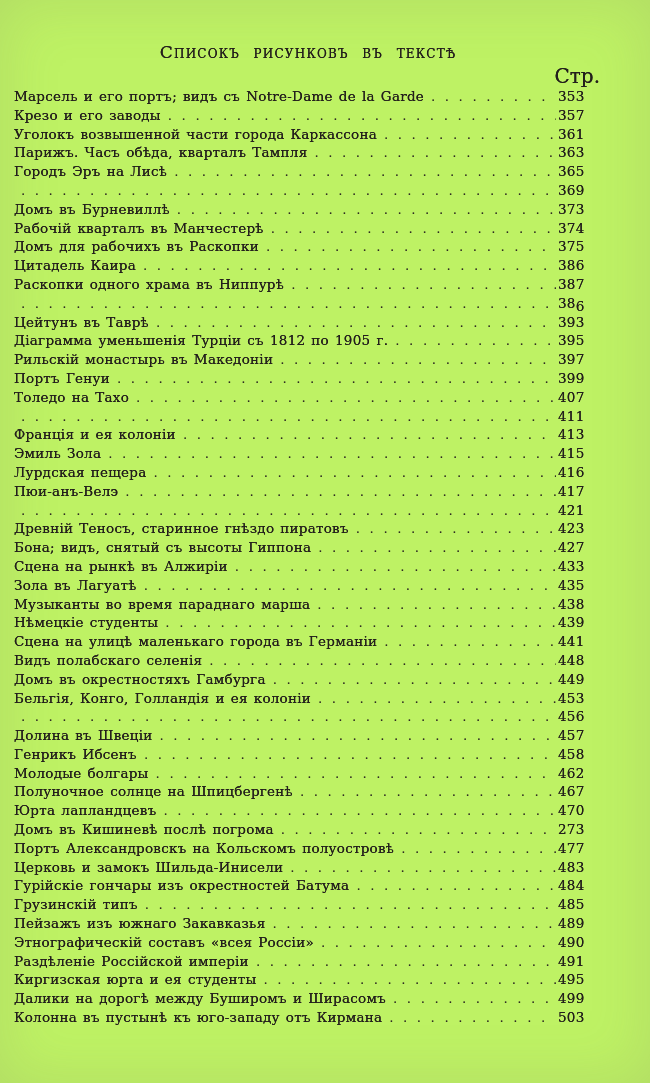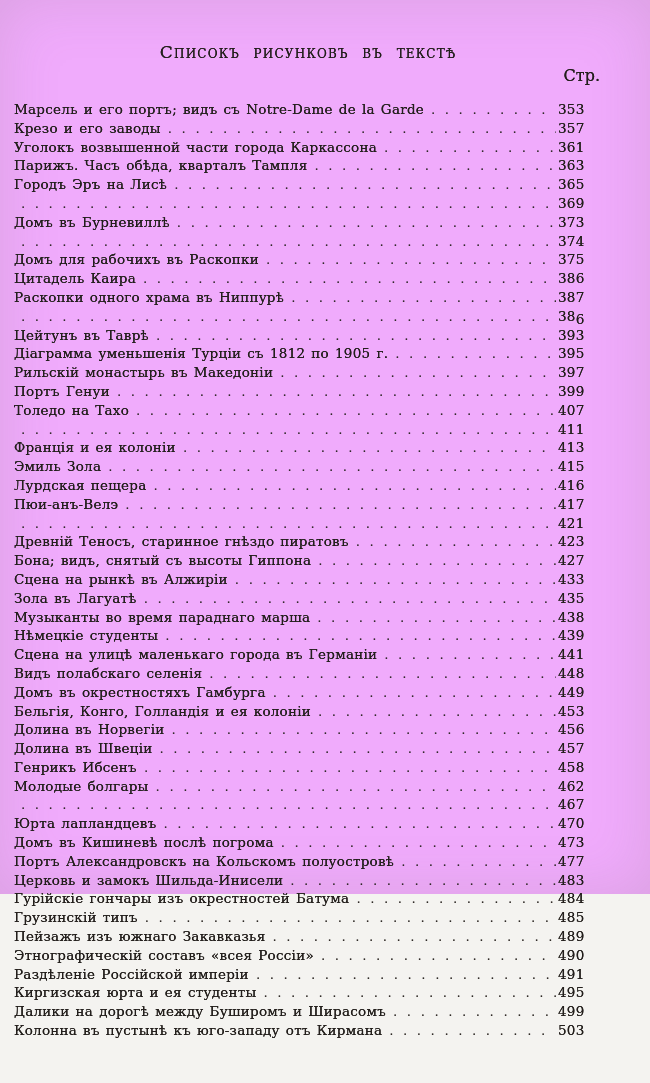--- a/index.html
+++ b/index.html
@@ -10,46 +10,46 @@
     width: 650px;
     height: 1083px;
     overflow: hidden;
     background: #f4f3f0;
     font-family: "DejaVu Serif", "Liberation Serif", serif;
     color: #231f1c;
   }
   .sheet {
     position: relative;
     width: 650px;
-    height: 894px;
+    height: 1083px;
     box-sizing: border-box;
     padding: 42px 48px 0 14px;
-    background: #f0abfc;
+    background: #bef264;
     box-shadow: inset 0 0 60px rgba(120,115,105,0.18);
   }
   .title {
     text-align: center;
     font-variant: small-caps;
     font-size: 17px;
     line-height: 20px;
     letter-spacing: 1.2px;
     word-spacing: 7px;
     text-shadow: 0 0 0.4px currentColor;
     white-space: nowrap;
   }
   .col-header {
     text-align: right;
-    font-size: 16px;
+    font-size: 20px;
     line-height: 18px;
     margin-top: 5px;
     padding-right: 2px;
     text-shadow: 0 0 0.3px currentColor;
   }
   .entries {
-    margin-top: 15px;
+    margin-top: 2px;
   }
   .row {
     display: flex;
     align-items: baseline;
     height: 18.8px;
     line-height: 18.8px;
     font-size: 13.5px;
     letter-spacing: 0.25px;
     word-spacing: 1.5px;
     text-shadow: 0 0 0.3px currentColor;
@@ -114,20 +114,21 @@
       <div class="row">
         <span class="dots">................................................................................</span>
         <span class="page"><span>369</span></span>
       </div>
       <div class="row">
         <span class="label">Домъ въ Бурневиллѣ</span>
         <span class="dots">................................................................................</span>
         <span class="page"><span>373</span></span>
       </div>
       <div class="row">
+        <span class="label">Рабочій кварталъ въ Манчестерѣ</span>
         <span class="dots">................................................................................</span>
         <span class="page"><span>374</span></span>
       </div>
       <div class="row">
         <span class="label">Домъ для рабочихъ въ Раскопки</span>
         <span class="dots">................................................................................</span>
         <span class="page"><span>375</span></span>
       </div>
       <div class="row">
         <span class="label">Цитадель Каира</span>
@@ -240,52 +241,52 @@
         <span class="label">Домъ въ окрестностяхъ Гамбурга</span>
         <span class="dots">................................................................................</span>
         <span class="page"><span>449</span></span>
       </div>
       <div class="row">
         <span class="label">Бельгія, Конго, Голландія и ея колоніи</span>
         <span class="dots">................................................................................</span>
         <span class="page"><span>453</span></span>
       </div>
       <div class="row">
-        <span class="label">Долина въ Норвегіи</span>
         <span class="dots">................................................................................</span>
         <span class="page"><span>456</span></span>
       </div>
       <div class="row">
         <span class="label">Долина въ Швеціи</span>
         <span class="dots">................................................................................</span>
         <span class="page"><span>457</span></span>
       </div>
       <div class="row">
         <span class="label">Генрикъ Ибсенъ</span>
         <span class="dots">................................................................................</span>
         <span class="page"><span>458</span></span>
       </div>
       <div class="row">
         <span class="label">Молодые болгары</span>
         <span class="dots">................................................................................</span>
         <span class="page"><span>462</span></span>
       </div>
       <div class="row">
+        <span class="label">Полуночное солнце на Шпицбергенѣ</span>
         <span class="dots">................................................................................</span>
         <span class="page"><span>467</span></span>
       </div>
       <div class="row">
         <span class="label">Юрта лапландцевъ</span>
         <span class="dots">................................................................................</span>
         <span class="page"><span>470</span></span>
       </div>
       <div class="row">
         <span class="label">Домъ въ Кишиневѣ послѣ погрома</span>
         <span class="dots">................................................................................</span>
-        <span class="page"><span>473</span></span>
+        <span class="page"><span>273</span></span>
       </div>
       <div class="row">
         <span class="label">Портъ Александровскъ на Кольскомъ полуостровѣ</span>
         <span class="dots">................................................................................</span>
         <span class="page"><span>477</span></span>
       </div>
       <div class="row">
         <span class="label">Церковь и замокъ Шильда-Инисели</span>
         <span class="dots">................................................................................</span>
         <span class="page"><span>483</span></span>

